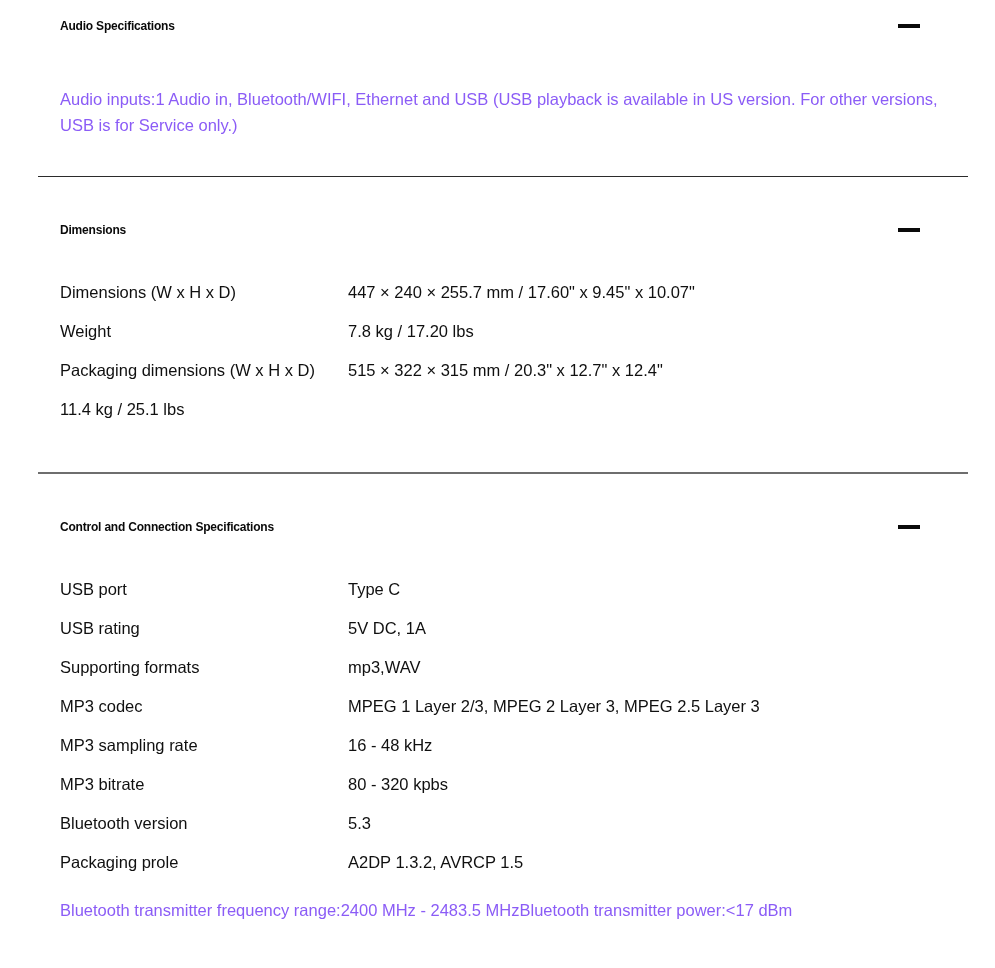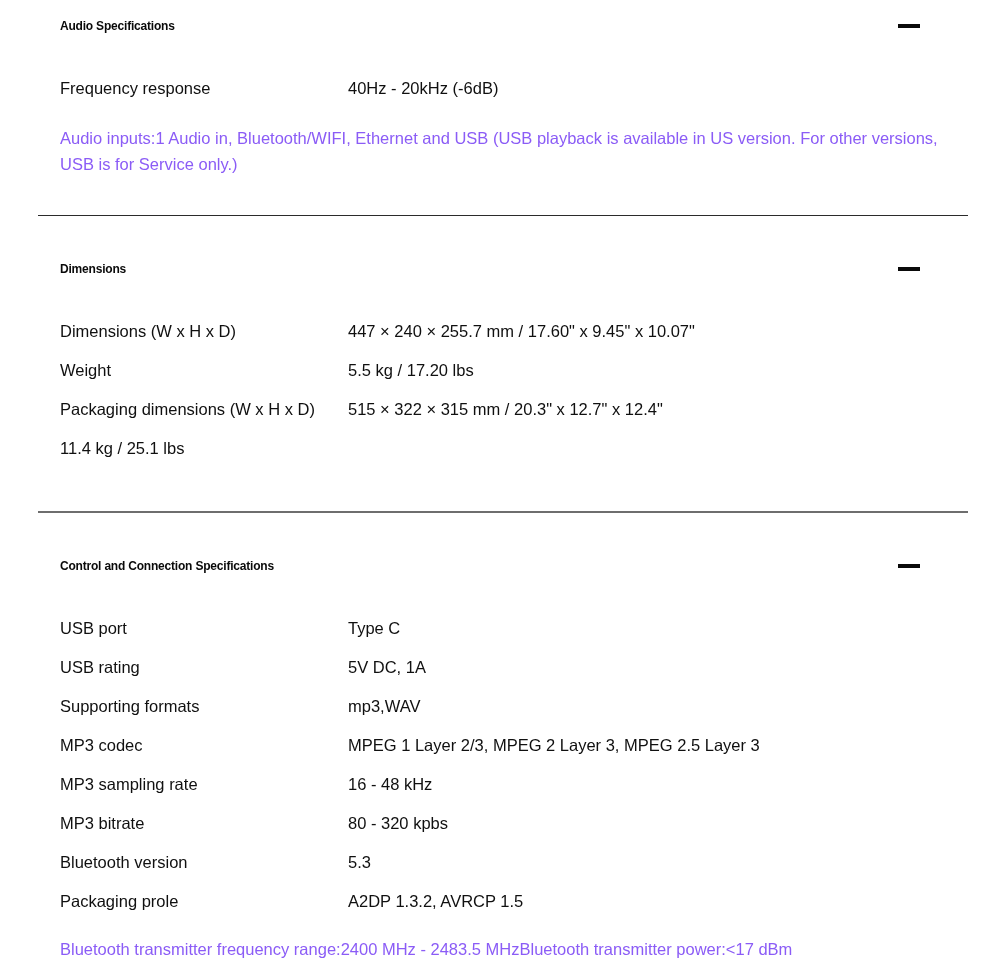--- a/index.html
+++ b/index.html
@@ -128,24 +128,20 @@
     <div class="section-header">
       <h2 class="section-title">Audio Specifications</h2>
       <button class="collapse-toggle">
         <span class="minus-icon"></span>
       </button>
     </div>
 
     <div class="gap-head"></div>
 
     <div class="spec-body">
-      <div class="spec-row">
-        <div class="spec-label">Frequency response</div>
-        <div class="spec-value">40Hz - 20kHz (-6dB)</div>
-      </div>
 
       <div class="gap-note"></div>
 
       <div class="spec-note">Audio inputs:1 Audio in, Bluetooth/WIFI, Ethernet and USB (USB playback is available in US version. For other versions, USB is for Service only.)</div>
     </div>
 
     <div class="gap-pre-div"></div>
   </section>
 
   <div class="divider"></div>
@@ -162,21 +158,21 @@
 
     <div class="gap-head"></div>
 
     <div class="spec-body">
       <div class="spec-row">
         <div class="spec-label">Dimensions (W x H x D)</div>
         <div class="spec-value">447 × 240 × 255.7 mm / 17.60" x 9.45" x 10.07"</div>
       </div>
       <div class="spec-row">
         <div class="spec-label">Weight</div>
-        <div class="spec-value">5.5 kg / 17.20 lbs</div>
+        <div class="spec-value">7.8 kg / 17.20 lbs</div>
       </div>
       <div class="spec-row">
         <div class="spec-label">Packaging dimensions (W x H x D)</div>
         <div class="spec-value">515 × 322 × 315 mm / 20.3" x 12.7" x 12.4"</div>
       </div>
       <div class="spec-row">
         <div class="spec-value">11.4 kg / 25.1 lbs</div>
       </div>
     </div>
 

